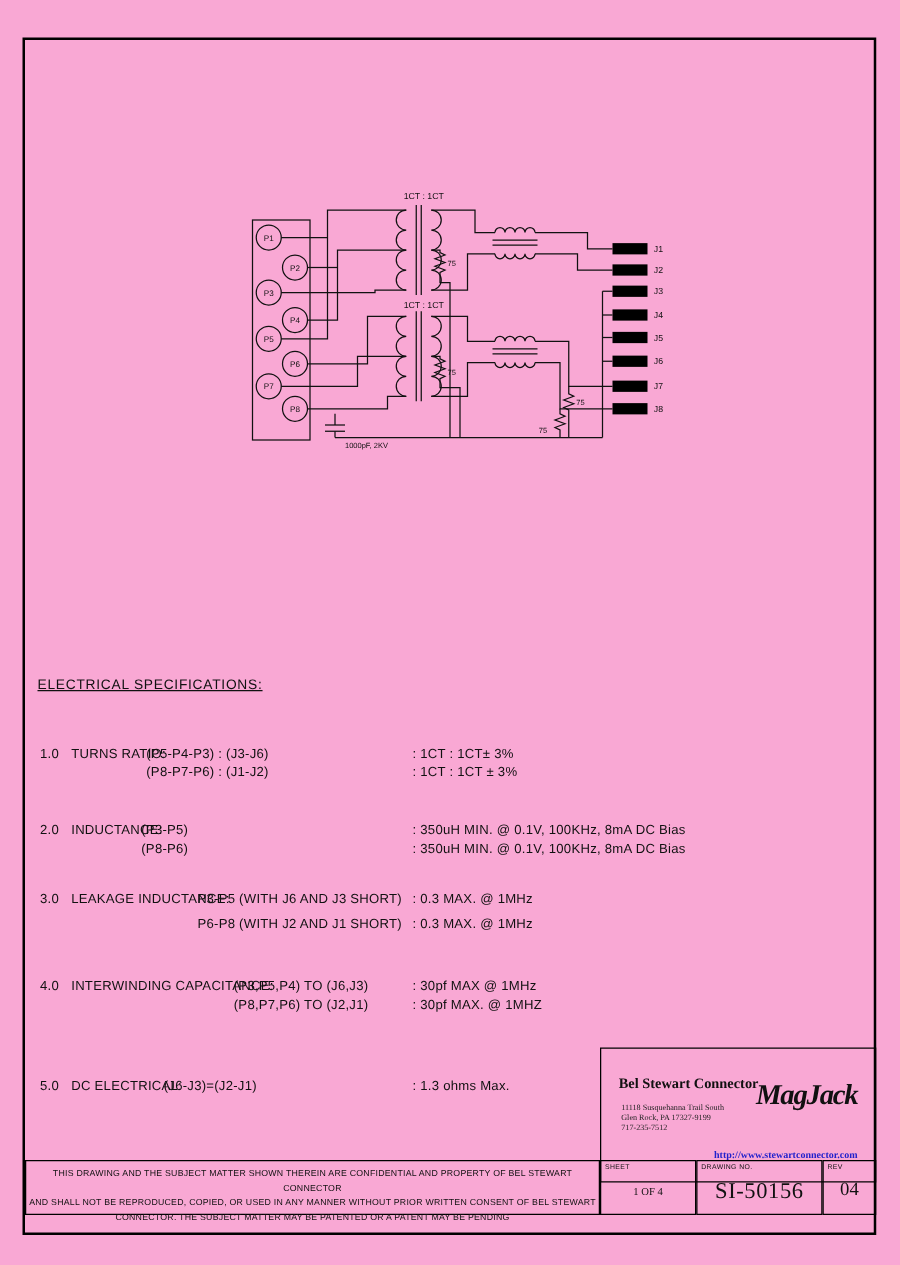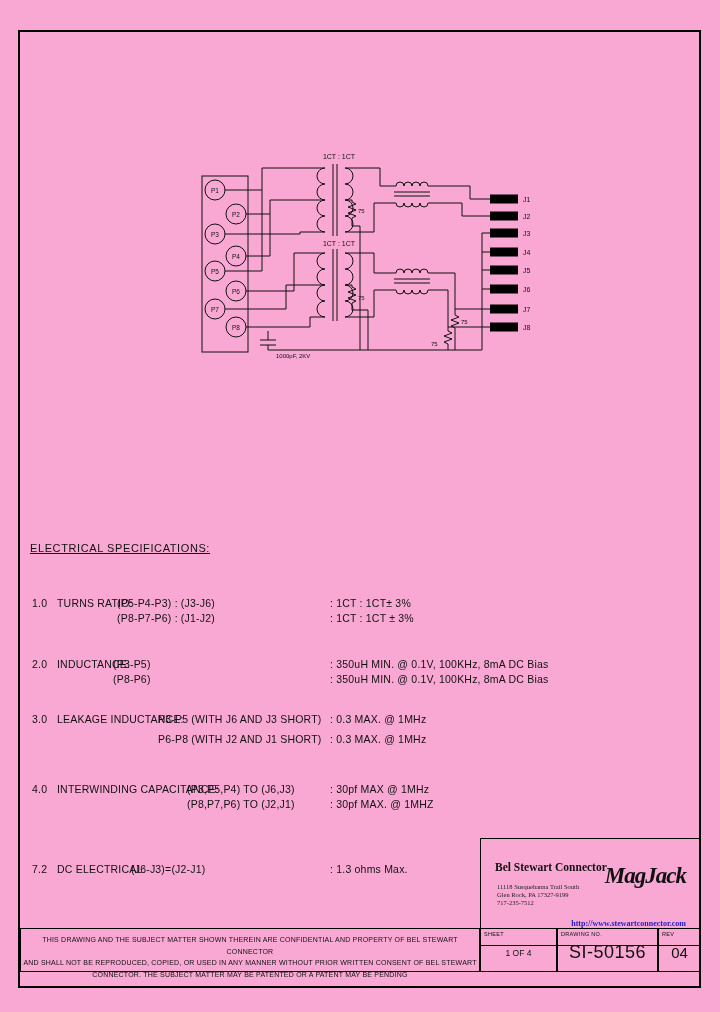--- a/index.html
+++ b/index.html
@@ -19,21 +19,21 @@
   .tb-company { position: absolute; left: 14px; top: 22px; font-size: 11.5px; font-weight: 600; }
   .tb-addr { position: absolute; left: 16px; font-size: 6.5px; color: #222; }
   .tb-addr.a1 { top: 44px; } .tb-addr.a2 { top: 52px; } .tb-addr.a3 { top: 60px; }
   .tb-brand { position: absolute; right: 14px; top: 24px; font-size: 23px; font-weight: bold; font-style: italic; letter-spacing: -1px; text-align: center; }
   .tb-url { position: absolute; right: 14px; top: 64px; font-size: 8px; font-weight: bold; color: #2121cc; text-decoration: none; cursor: pointer; margin-top: 16px; }
 
   .disclaimer { position: absolute; left: 20px; top: 928px; width: 460px; height: 44px; border: 1px solid #000;
     text-align: center; font-size: 7px; line-height: 11.5px; padding-top: 5px; letter-spacing: .2px; }
   .fbox { position: absolute; top: 928px; height: 44px; border: 1px solid #000; }
   .fbox .flabel { position: absolute; left: 3px; top: 2px; font-size: 5.5px; letter-spacing: .3px; }
-  .fbox .fvalue { width: 100%; text-align: center; }
+  .fbox .fvalue { width: 100%; text-align: center; font-family: Liberation Serif, serif; }
   .fbox.sheet { left: 480px; width: 77px; } .fbox.sheet .fvalue { margin-top: 19px; font-size: 8.5px; }
   .fbox.drawing { left: 557px; width: 101px; } .fbox.drawing .fvalue { margin-top: 13px; font-size: 18px; letter-spacing: .5px; }
   .fbox.rev { left: 658px; width: 43px; } .fbox.rev .fvalue { margin-top: 15px; font-size: 15px; }
 </style>
 </head>
 <body>
 
 <div class="page">
   <div class="frame"></div>
 
@@ -187,21 +187,21 @@
   <div class="abs spec" style="left:158px;top:733px">P6-P8 (WITH J2 AND J1 SHORT)</div>
   <div class="abs spec" style="left:330px;top:733px">: 0.3 MAX. @ 1MHz</div>
 
   <div class="abs spec" style="left:32px;top:783px">4.0</div>
   <div class="abs spec" style="left:57px;top:783px">INTERWINDING CAPACITANCE:</div>
   <div class="abs spec" style="left:187px;top:783px">(P3,P5,P4) TO (J6,J3)</div>
   <div class="abs spec" style="left:330px;top:783px">: 30pf MAX @ 1MHz</div>
   <div class="abs spec" style="left:187px;top:798px">(P8,P7,P6) TO (J2,J1)</div>
   <div class="abs spec" style="left:330px;top:798px">: 30pf MAX. @ 1MHZ</div>
 
-  <div class="abs spec" style="left:32px;top:863px">7.2</div>
+  <div class="abs spec" style="left:32px;top:863px">5.0</div>
   <div class="abs spec" style="left:57px;top:863px">DC ELECTRICAL:</div>
   <div class="abs spec" style="left:131px;top:863px">(J6-J3)=(J2-J1)</div>
   <div class="abs spec" style="left:330px;top:863px">: 1.3 ohms Max.</div>
 
   <div class="titleblock">
     <div class="tb-company">Bel Stewart Connector</div>
     <div class="tb-addr a1">11118 Susquehanna Trail South</div>
     <div class="tb-addr a2">Glen Rock, PA 17327-9199</div>
     <div class="tb-addr a3">717-235-7512</div>
     <div class="tb-brand">MagJack</div>

